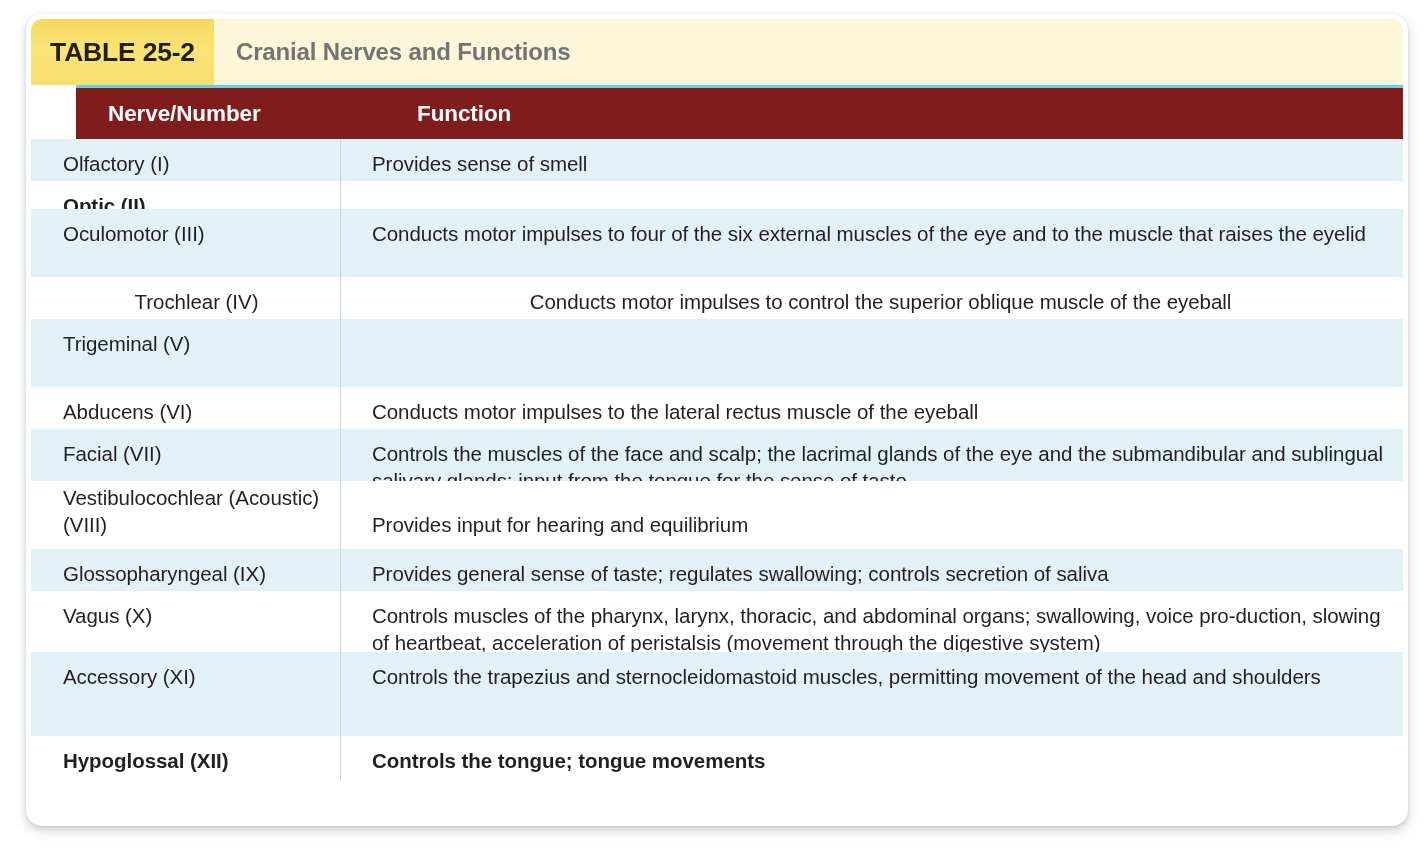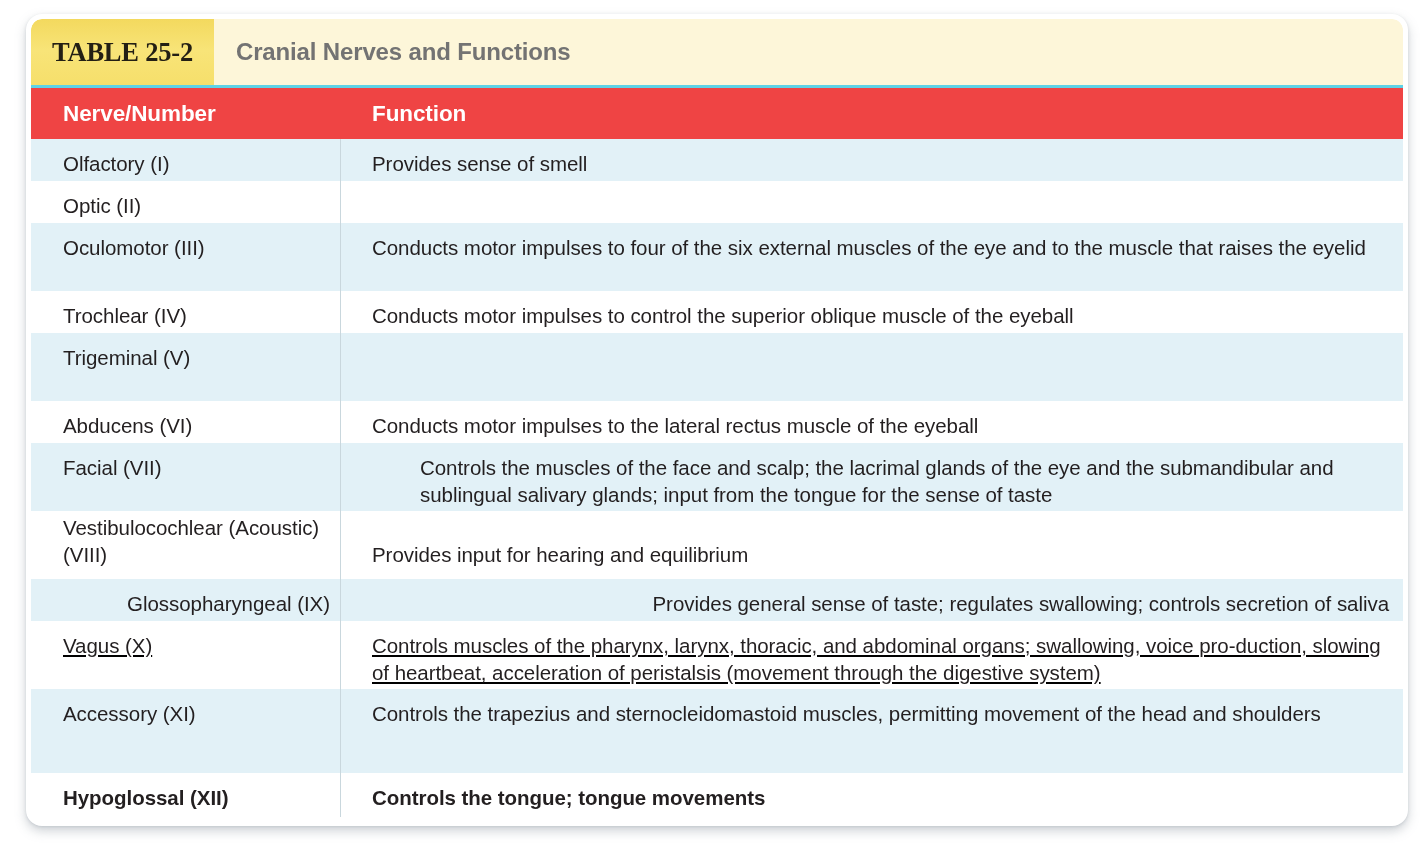--- a/index.html
+++ b/index.html
@@ -52,21 +52,21 @@
     flex: 0 0 auto;
   }
 
   .table-badge {
     width: 183px;
     background: #f7e06a;
     background: linear-gradient(180deg,#f3d95e 0%,#f8e478 48%,#f6df6b 100%);
     display: flex;
     align-items: center;
     justify-content: center;
-    font-family: Liberation Serif, serif;
+    font-family: Liberation Sans, sans-serif;
     font-weight: bold;
     font-size: 26.5px;
     letter-spacing: -0.2px;
     color: #231f14;
     border-top-left-radius: 11px;
   }
 
   .caption-title {
     flex: 1;
     display: flex;
@@ -74,25 +74,26 @@
     padding-left: 22px;
     font-size: 24px;
     font-weight: bold;
     color: #737373;
     letter-spacing: -0.15px;
   }
 
   
   .col-header {
     height: 54px;
-    background: #ef4444;
+    background: #7f1d1d;
     border-top: 3px solid #5ed2e6;
     display: flex;
     align-items: center;
     flex: 0 0 auto;
+    margin-left: 45px;
   }
 
   .col-header .th {
     font-size: 22.5px;
     font-weight: bold;
     color: #ffffff;
     letter-spacing: -0.1px;
   }
 
   
@@ -140,29 +141,29 @@
     width: 310px;
     flex: 0 0 310px;
     padding-left: 32px;
   }
   .col-header .th-func {
     flex: 1;
     padding-left: 31px;
   }
 
   .r1 { height: 42px; }
-  .r2 { height: 42px; }
+  .r2 { height: 28px; font-weight: bold; }
   .r3 { height: 68px; }
-  .r4 { height: 42px; }
+  .r4 { height: 42px; text-align: center; }
   .r5 { height: 68px; }
   .r6 { height: 42px; }
-  .r7 { height: 68px; gap: 48px; }
+  .r7 { height: 52px; }
   .r8 { height: 68px; align-items: flex-end; }
-  .r9 { height: 42px; text-align: right; }
-  .r10 { height: 68px; text-decoration: underline; }
+  .r9 { height: 42px; }
+  .r10 { height: 61px; }
   .r11 { height: 84px; }
   .r12 { height: 44px; font-weight: bold; }
 </style>
 </head>
 <body>
 
 <div class="page">
   <div class="table-card">
     <div class="card-inner">
 

